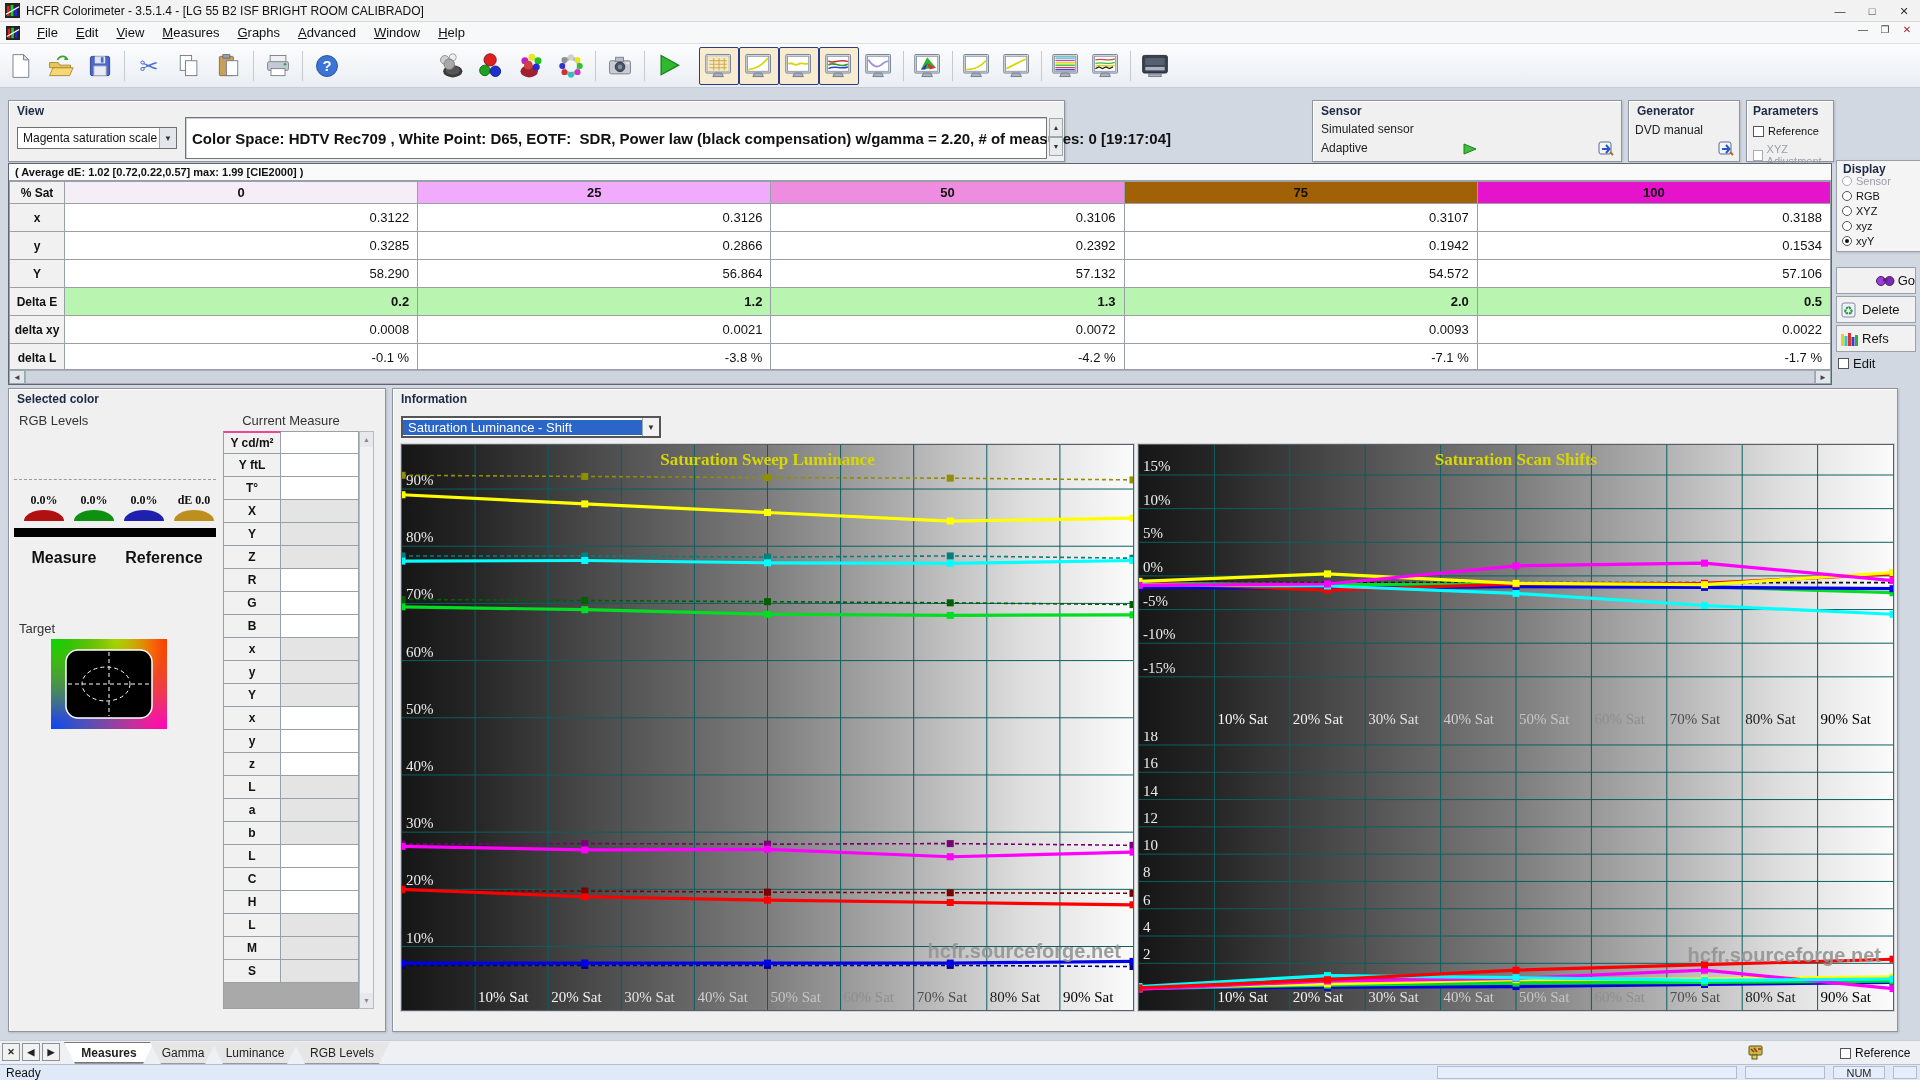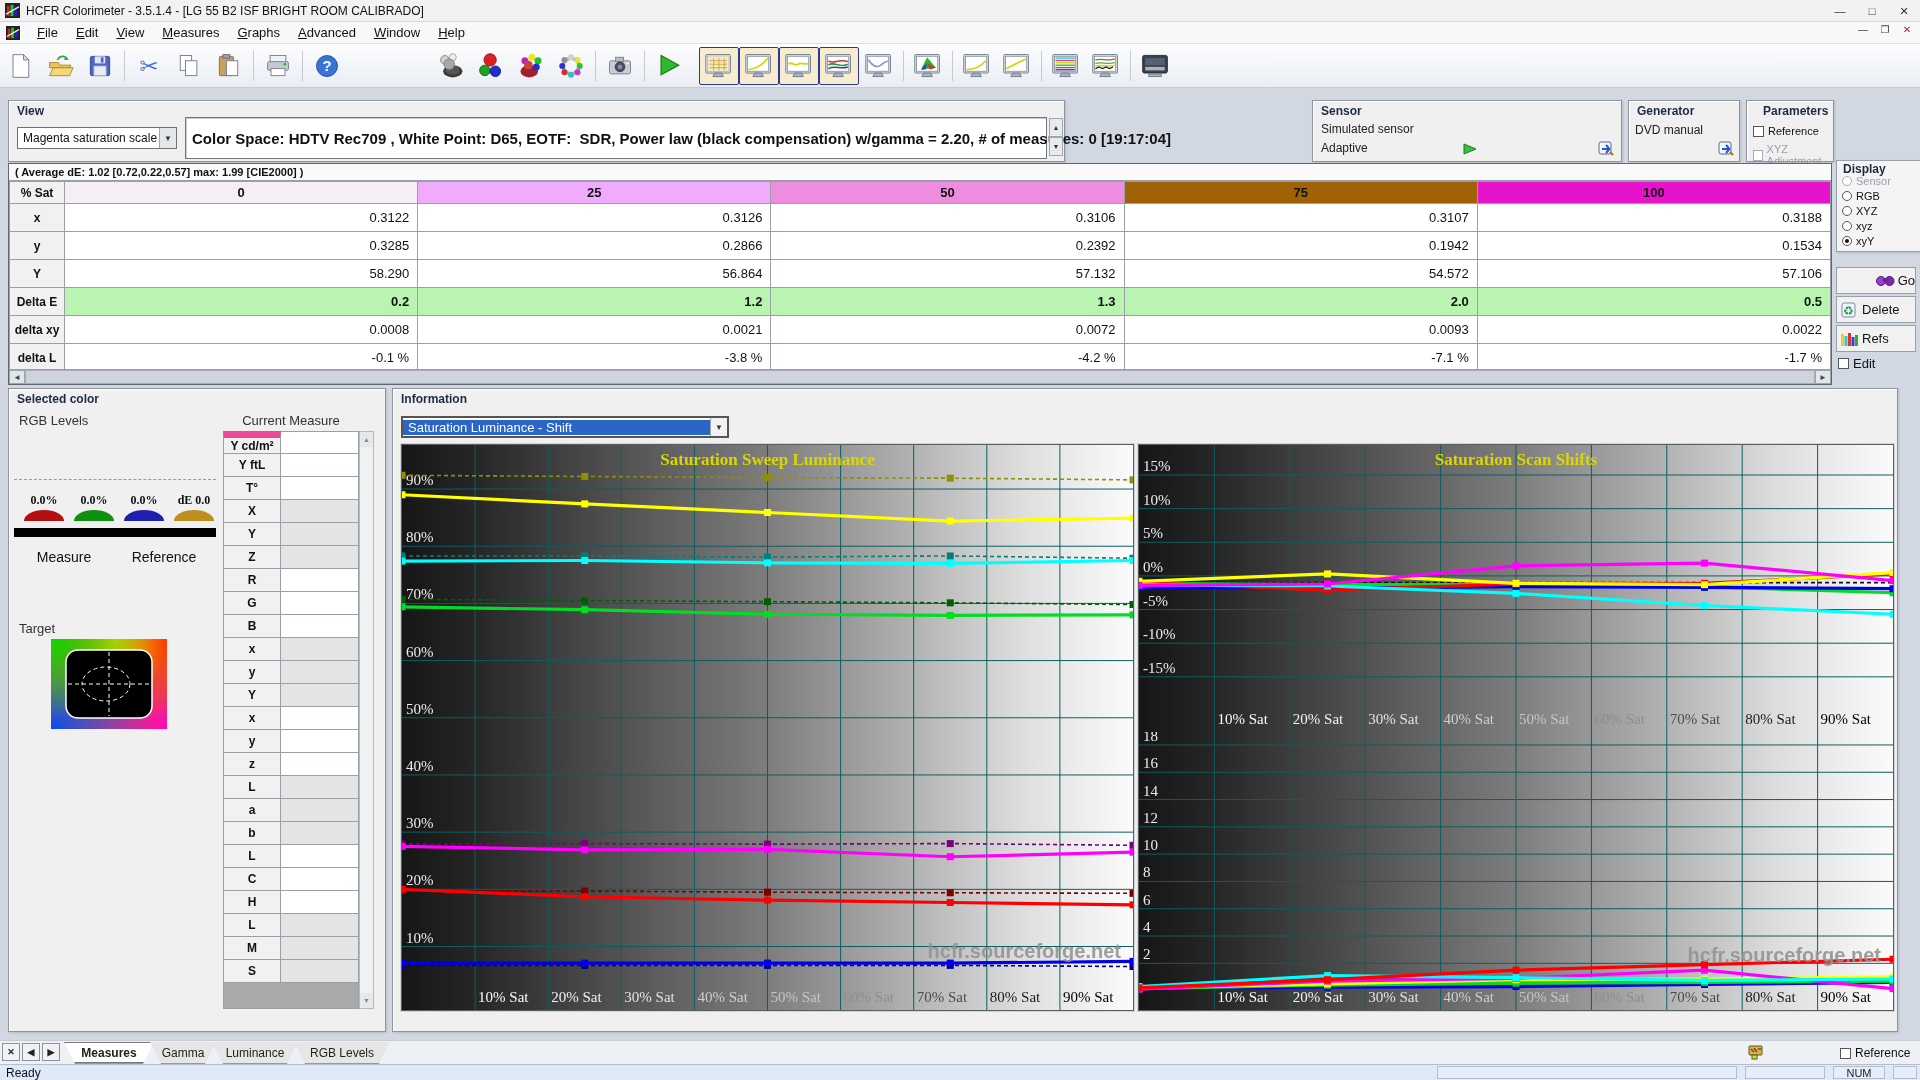--- a/index.html
+++ b/index.html
@@ -96,34 +96,34 @@
   .hs-track { flex:1; background:#eef0f3; } .hs-thumb { height:100%; background:#cdd4de; border:1px solid #aab; }
 
   
   #selcolor-panel { position:absolute; left:8px; top:388px; width:378px; height:644px; }
   .small-label { position:absolute; font-size:13px; color:#222; }
   #rgb-dash { position:absolute; left:5px; top:90px; width:202px; border-top:1px dashed #9a9a9a; }
   .bar-group { position:absolute; width:46px; text-align:center; }
   .bar-label { font-weight:bold; font-size:12px; font-family:"Liberation Serif",serif; }
   .bar-bump { margin:2px auto 0 auto; width:40px; height:11px; border-radius:50% 50% 0 0/100% 100% 0 0; }
   #rgb-base { position:absolute; left:5px; top:139px; width:202px; height:9px; background:#000; }
-  .mr-label { position:absolute; font-weight:normal; font-size:14px; text-align:center; width:90px; }
+  .mr-label { position:absolute; font-weight:bold; font-size:16px; text-align:center; width:90px; }
   #target-gfx { position:absolute; left:42px; top:250px; width:116px; height:90px;
     background:
       radial-gradient(ellipse at 0% 0%, rgba(0,220,0,.95), rgba(0,220,0,0) 62%),
       radial-gradient(ellipse at 55% 0%, rgba(255,230,0,.85), rgba(255,230,0,0) 55%),
       radial-gradient(ellipse at 100% 0%, rgba(255,60,0,.95), rgba(255,60,0,0) 62%),
       radial-gradient(ellipse at 0% 100%, rgba(0,70,255,.95), rgba(0,70,255,0) 62%),
       radial-gradient(ellipse at 100% 100%, rgba(255,0,190,.95), rgba(255,0,190,0) 65%),
       #cc7722; }
   #cm-table { position:absolute; left:214px; top:42px; width:136px; }
   .cmrow { display:flex; height:23px; }
   .cml { width:58px; background:#f1f1f1; border:1px solid #9aa0a8; border-top:none; font-weight:bold;
     font-size:12px; display:flex; align-items:center; justify-content:center; }
-  .cmrow:first-child .cml { border-top:7px solid #ec4899; }
+  .cmrow:first-child .cml { border-top:2px solid #ec4899; }
   .cmv { width:78px; border:1px solid #9aa0a8; border-left:none; border-top:none; background:#fff; }
   .cmrow:first-child .cmv { border-top:1px solid #9aa0a8; }
   .cmv.shaded { background:#e4e4e4; }
   #cm-footer { position:absolute; left:214px; top:594px; width:136px; height:26px; background:#a9a9a9;
     border:1px solid #9aa0a8; border-top:none; }
   #cm-scroll { position:absolute; left:350px; top:42px; width:15px; height:578px; background:#f0f1f3;
     border:1px solid #b5bac2; }
   .vs-btn { width:13px; height:15px; font-size:7px; text-align:center; line-height:15px; color:#889; background:#e6e8ec; }
   .vs-btn.bottom { position:absolute; bottom:0; }
 
@@ -497,21 +497,21 @@
   <div class="panel-h">Generator</div>
   <span class="small-label" style="left:6px; top:22px; font-size:12px;">DVD manual</span>
   <svg class="cfg-icon" style="left:88px; top:38px;" viewBox="0 0 18 18">
       <rect x="2" y="3" width="12" height="12" rx="2" fill="#f4f6fa" stroke="#5a6a90"></rect>
       <path d="M5 10 h7 M9 6 l3.5 4 L9 14" stroke="#2a58c8" stroke-width="2" fill="none"></path>
       <path d="M13 13 l3 3" stroke="#b06a20" stroke-width="2"></path>
     </svg>
 </div>
 
 <div class="panel" style="left:1746px; top:100px; width:88px; height:62px;">
-  <div class="panel-h" style="padding-left:16px;">Parameters</div>
+  <div class="panel-h" style="padding-left:6px;">Parameters</div>
   <div class="cb-row" style="left:6px; top:24px;">
     <span class="cbx"></span>
     <span>Reference</span>
   </div>
   <div class="cb-row disabled" style="left:6px; top:42px;">
     <span class="cbx"></span>
     <span>XYZ Adjustment</span>
   </div>
 </div>
 
@@ -788,21 +788,21 @@
     </div>
   <div id="cm-footer"></div>
   <div id="cm-scroll">
     <div class="vs-btn">▲</div>
     <div class="vs-btn bottom">▼</div>
   </div>
 </div>
 
 <div class="panel" id="info-panel">
   <div class="panel-h">Information</div>
-  <div class="combo sel" style="left:8px; top:27px; width:328px;">
+  <div class="combo sel" style="left:8px; top:27px; width:260px;">
     <span class="cb-text">Saturation Luminance - Shift</span>
     <span class="cb-arrow">▼</span>
   </div>
   <div class="chart-box" id="chart-left">
       <svg viewBox="0 0 731 565" width="731" height="565" style="position: absolute; left: 0px; top: 0px;">
         <line x1="73.10000000000001" y1="0" x2="73.10000000000001" y2="565" stroke="#0c5f5f"></line>
         <line x1="146.20000000000002" y1="0" x2="146.20000000000002" y2="565" stroke="#0c5f5f"></line>
         <line x1="219.29999999999998" y1="0" x2="219.29999999999998" y2="565" stroke="#0c5f5f"></line>
         <line x1="292.40000000000003" y1="0" x2="292.40000000000003" y2="565" stroke="#0c5f5f"></line>
         <line x1="365.5" y1="0" x2="365.5" y2="565" stroke="#0c5f5f"></line>

